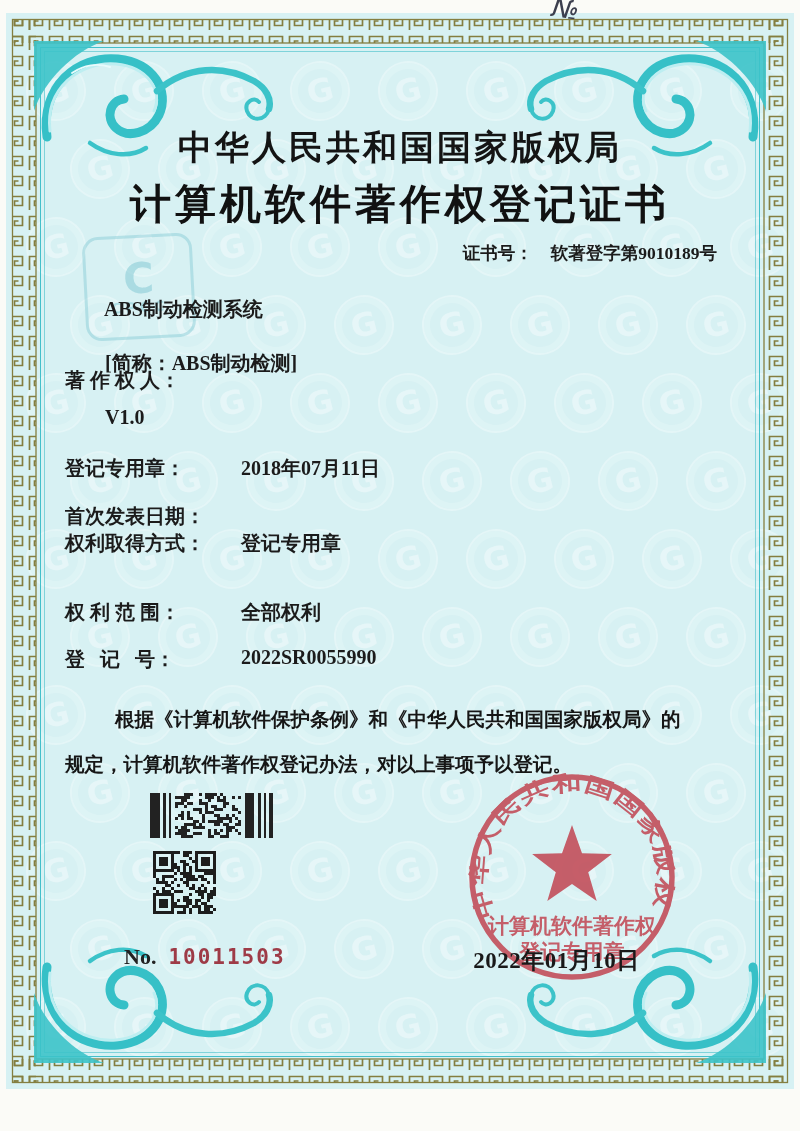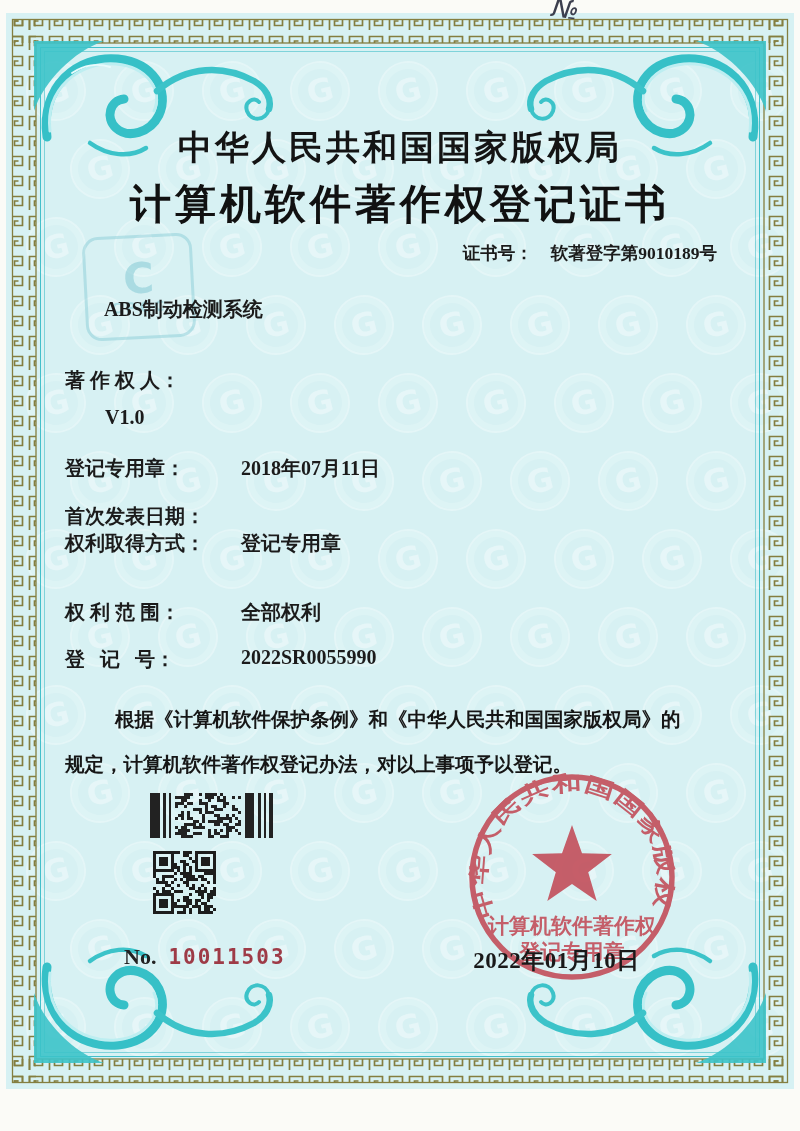--- a/index.html
+++ b/index.html
@@ -275,21 +275,21 @@
     <div class="authority">中华人民共和国国家版权局</div>
     <div class="cert-title">计算机软件著作权登记证书</div>
 
     <div class="certno">
       <span>证书号：</span><span class="gap"></span><span>软著登字第9010189号</span>
     </div>
 
     <div class="row r1">
       <span class="val vlines">
         <span>ABS制动检测系统</span><br>
-        <br>
+        <span>[简称：ABS制动检测]</span><br>
         <span>V1.0</span>
       </span>
     </div>
 
     <div class="row r2">
       <span class="lab">著 作 权 人：</span>
     </div>
 
     <div class="row r3">
       <span class="lab">登记专用章：</span>

